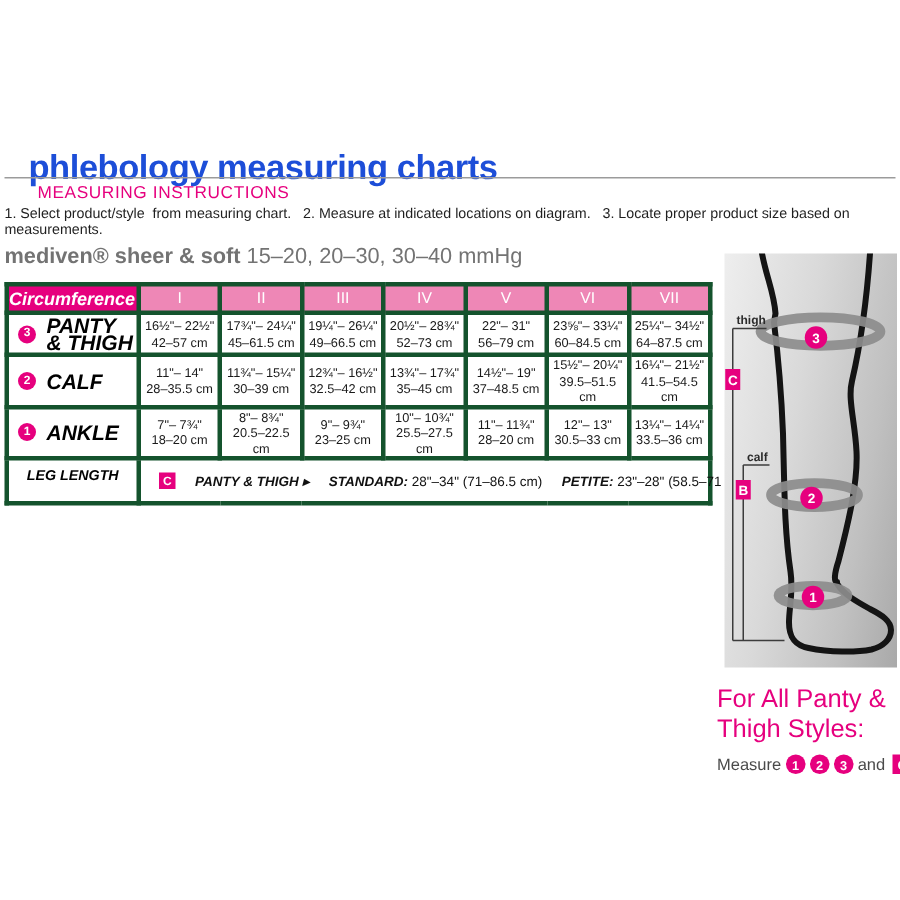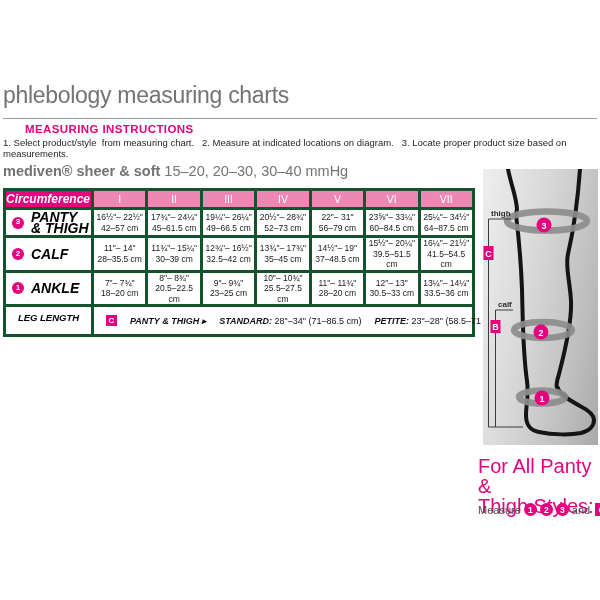--- a/index.html
+++ b/index.html
@@ -1,22 +1,22 @@
 <!DOCTYPE html>
 <html><head>
 <meta charset="utf-8">
 <style>
   html,body{margin:0;padding:0;background:#fff;}
   .page{position:relative;width:600px;height:600px;background:#fff;
         font-family:"Liberation Sans",sans-serif;overflow:hidden;color:#1a1a1a;}
 
-  .title{position:absolute;left:3px;top:82px;margin:0;font-size:23px;font-weight:400;
-         color:#737373;letter-spacing:-0.3px;}
+  .title{position:absolute;left:3px;top:82px;margin:16px;font-size:23px;font-weight:700;
+         color:#1d4ed8;letter-spacing:-0.3px;}
   .rule{position:absolute;left:3px;top:118px;width:594px;height:1px;background:#9b9b9b;}
-  .mi-heading{position:absolute;left:3px;top:123px;font-size:11.5px;font-weight:700;
+  .mi-heading{position:absolute;left:3px;top:123px;font-size:11.5px;font-weight:400;
          color:#e6007e;letter-spacing:0.4px;padding-left:22px;}
   .instr{position:absolute;left:3px;top:137px;font-size:9.5px;color:#1f1f1f;white-space:pre-wrap;}
   .product{position:absolute;left:3px;top:163px;font-size:14.5px;color:#737373;}
   .product .brand{font-weight:700;}
 
   table.chart{position:absolute;left:3px;top:188px;width:472px;border-collapse:collapse;
          table-layout:fixed;border:1px solid #e6007e;}
   table.chart th,table.chart td{border:3px solid #14532d;padding:0;}
   .hrow th{height:16px;}
   th.corner{background:#e6007e;border-color:#e6007e;color:#fff;font-style:italic;
@@ -37,21 +37,21 @@
   td.ll span{font-style:italic;font-weight:700;font-size:9.5px;color:#000;}
   .llc{display:flex;align-items:center;gap:13px;padding-left:12px;font-size:9px;color:#111;}
   .llstyle{font-style:italic;font-weight:700;white-space:nowrap;}
   .llpair{white-space:nowrap;}
   .llpair .k{font-style:italic;font-weight:700;}
 
   .figure{position:absolute;left:483px;top:169px;width:115px;height:276px;
          background:linear-gradient(100deg,#eeeeee 0%,#d9d9d9 40%,#c0c0c0 75%,#a9a9a9 100%);}
   .figure svg{position:absolute;left:0;top:0;}
 
-  .forall{position:absolute;left:478px;top:456px;font-size:20px;line-height:20px;color:#e6007e;}
+  .forall{position:absolute;left:478px;top:456px;font-size:17px;line-height:20px;color:#e6007e;}
   .measure{position:absolute;left:478px;top:503px;display:flex;align-items:center;gap:3px;
          font-size:11px;color:#4a4a4a;}
   .measure .badge.circ{width:13px;height:13px;font-size:8.5px;}
   .measure .badge.sq{width:13px;height:13px;font-size:9px;margin-left:2px;}
 </style>
 </head>
 <body>
 
 <div class="page">
 

